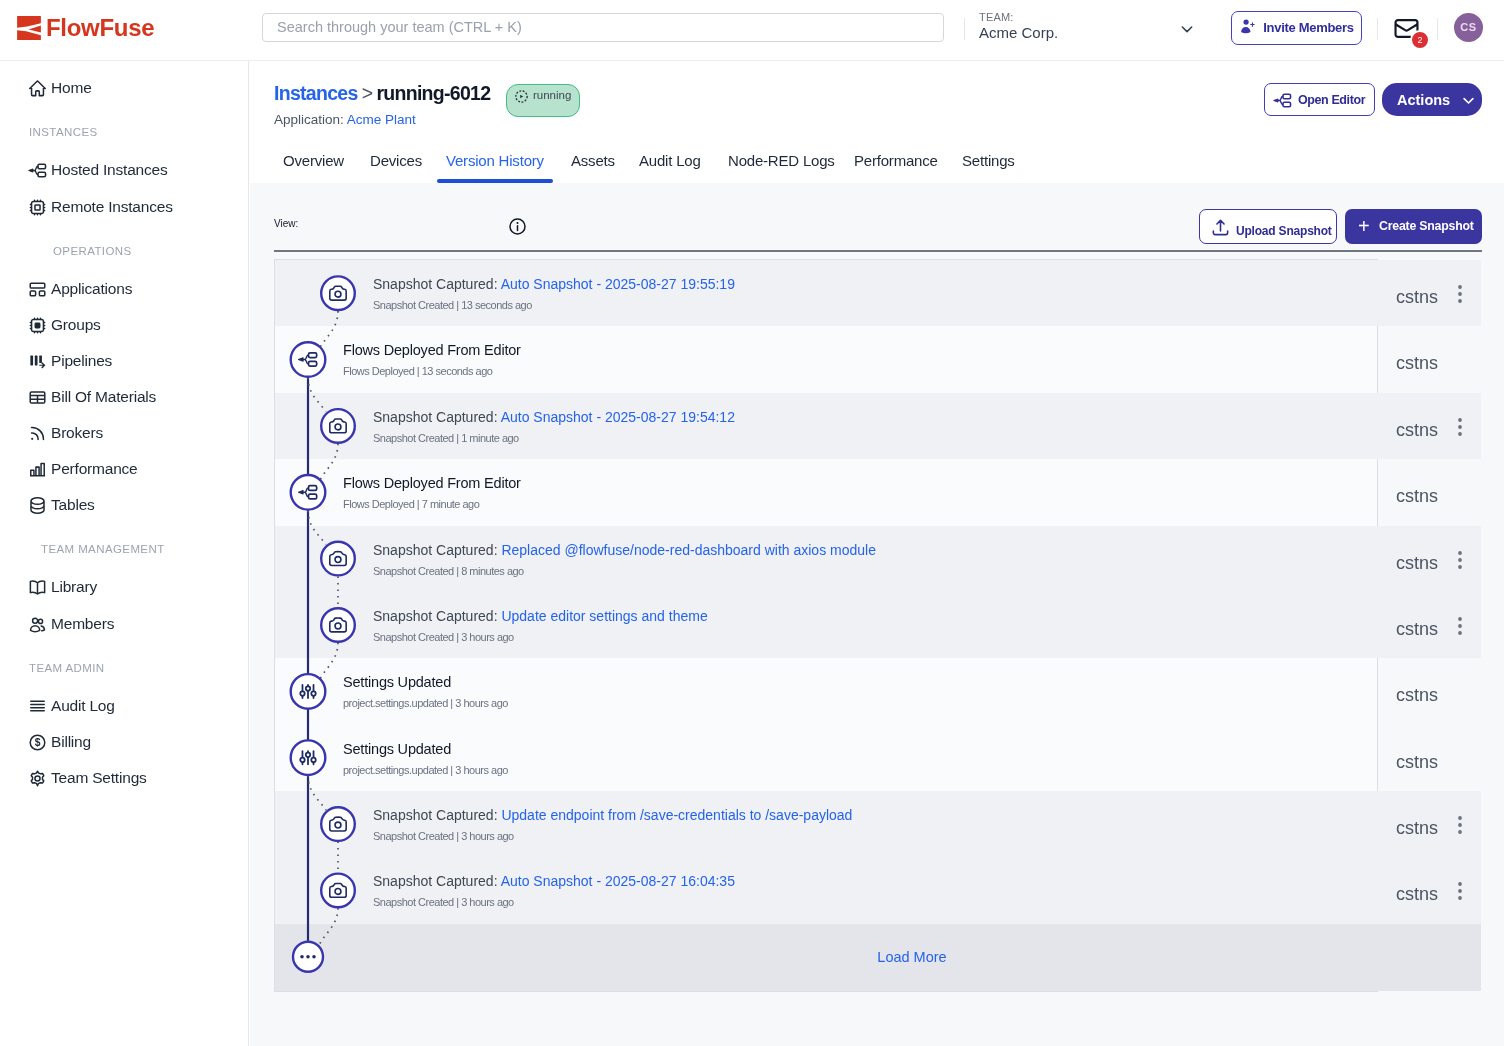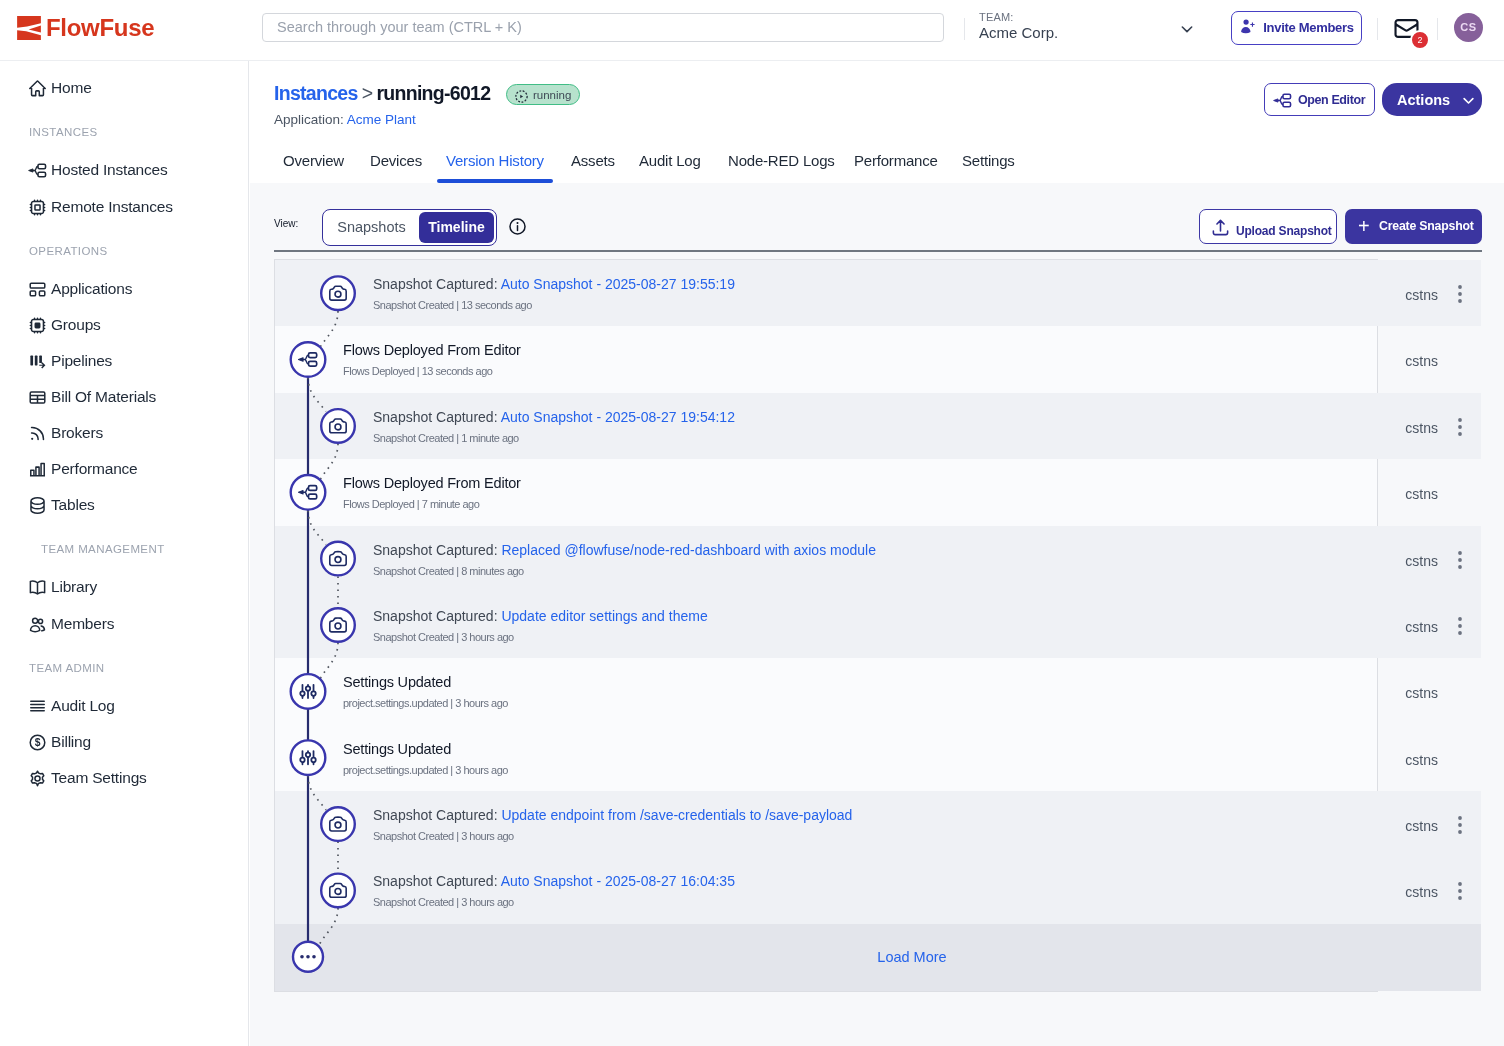--- a/index.html
+++ b/index.html
@@ -25,21 +25,21 @@
 .snav { position:absolute; left:28px; height:24px; }
 .snav svg { position:absolute; left:0; top:1px; }
 .snav span { position:absolute; left:23px; top:1px; font-size:15.5px; letter-spacing:-0.2px; color:#1f2937; white-space:nowrap; }
 
 
 #main { position:absolute; left:250px; top:61px; width:1254px; height:985px; background:#f7f8fa; }
 #head { position:absolute; left:0; top:0; width:1254px; height:122px; background:#fff; }
 #crumbs { position:absolute; left:24px; top:21px; font-size:19.5px; letter-spacing:-0.7px; font-weight:bold; color:#111827; white-space:nowrap; }
 #crumbs a { color:#2563eb; text-decoration:none; }
 #crumbs .sep { color:#4b5563; font-weight:normal; padding:0 6px; }
-#badge { position:absolute; left:256px; top:23px; height:21px; border-radius:12px; background:#b7e2cd; border:1px solid #41bd86; color:#3f4a56; font-size:11.5px; line-height:21px; padding:0 8px 0 26px; }
+#badge { position:absolute; left:256px; top:23px; height:33px; border-radius:12px; background:#b7e2cd; border:1px solid #41bd86; color:#3f4a56; font-size:11.5px; line-height:21px; padding:0 8px 0 26px; }
 #badge svg { position:absolute; left:7px; top:3.5px; }
 #appline { position:absolute; left:24px; top:51px; font-size:13.5px; color:#4b5563; }
 #appline a { color:#2563eb; text-decoration:none; }
 #openeditor { position:absolute; left:1014px; top:22px; width:111px; height:33px; background:#fff; border:1px solid #443db8; border-radius:7px; color:#2f2c92; font-size:12.5px; letter-spacing:-0.4px; font-weight:bold; white-space:nowrap; }
 #openeditor svg { position:absolute; left:8px; top:7px; }
 #openeditor span { position:absolute; left:33px; top:9px; }
 #actions { position:absolute; left:1132px; top:22px; width:100px; height:33px; background:#3b35a0; border-radius:15px; color:#fff; font-size:14px; font-weight:bold; }
 #actions span { position:absolute; left:15px; top:9px; font-size:14.5px; }
 #actions svg { position:absolute; left:79px; top:10px; }
 #tabs { position:absolute; left:0px; top:91px; height:31px; }
@@ -64,21 +64,21 @@
 
 #table { position:absolute; left:24px; top:198px; width:1104px; height:733px; background:#fafbfd; border:1px solid #dcdee3; }
 .row { position:absolute; left:0; width:1206px; height:66.4px; }
 .row.g { background:#eff1f5; }
 .rm { position:absolute; top:16px; font-size:14px; color:#3f4753; white-space:nowrap; }
 .rm a { color:#2563eb; text-decoration:none; }
 .rm.t { color:#111827; font-size:14.5px; letter-spacing:-0.2px; }
 .rs { position:absolute; top:39px; font-size:11px; letter-spacing:-0.5px; color:#6b7280; white-space:nowrap; }
 .x1 { left:98px; }
 .x2 { left:68px; }
-.who { position:absolute; right:43px; top:27px; font-size:14px; color:#4b5563; }
+.who { position:absolute; right:43px; top:27px; font-size:18px; color:#4b5563; }
 .kebab { position:absolute; right:12px; top:24px; width:18px; height:20px; }
 #loadmore { position:absolute; left:0px; top:663.6px; width:1206px; padding-left:68px; height:67px; background:#e3e5eb; color:#2563eb; font-size:14.5px; text-align:center; line-height:67px; }
 </style>
 </head>
 <body>
 
 <div id="topbar">
   <svg id="logoicon" width="26" height="26" viewBox="0 0 28 28">
     <polygon points="1.2,1.2 26.8,1.2 26.8,8.8 12,12.4 1.2,13.8" fill="#d6361d"></polygon>
     <polygon points="13.6,15.5 26.8,11.4 26.8,18.9" fill="#d6361d"></polygon>
@@ -122,21 +122,21 @@
       </svg>
       <span>Hosted Instances</span>
     </div>
   <div class="snav" style="top:136px;">
       <svg width="19" height="19" viewBox="0 0 24 24" fill="none" stroke="#1f2937" stroke-width="1.9" stroke-linecap="round" stroke-linejoin="round">
         <path d="M8.25 3v1.5M4.5 8.25H3m18 0h-1.5M4.5 12H3m18 0h-1.5m-15 3.75H3m18 0h-1.5M8.25 19.5V21M12 3v1.5m0 15V21m3.75-18v1.5m0 15V21m-9-1.5h10.5a2.25 2.25 0 002.25-2.25V6.75a2.25 2.25 0 00-2.25-2.25H6.75A2.25 2.25 0 004.5 6.75v10.5a2.25 2.25 0 002.25 2.25z"></path>
         <rect x="8.8" y="8.8" width="6.4" height="6.4" rx="0.8"></rect>
       </svg>
       <span>Remote Instances</span>
     </div>
-  <div class="snavlab" style="top:184px;">OPERATIONS</div>
+  <div class="snavlab" style="top:184px;margin-left:24px;">OPERATIONS</div>
   <div class="snav" style="top:218px;">
       <svg width="19" height="19" viewBox="0 0 24 24" fill="none" stroke="#1f2937" stroke-width="1.9" stroke-linejoin="round">
         <rect x="2.8" y="4" width="18.4" height="6.2" rx="1.4"></rect>
         <rect x="2.8" y="13.8" width="6.8" height="6.2" rx="1.4"></rect>
         <rect x="14.4" y="13.8" width="6.8" height="6.2" rx="1.4"></rect>
       </svg>
       <span>Applications</span>
     </div>
   <div class="snav" style="top:254px;">
       <svg width="19" height="19" viewBox="0 0 24 24" fill="none" stroke="#1f2937" stroke-width="1.9" stroke-linecap="round" stroke-linejoin="round">
@@ -248,24 +248,20 @@
       <div class="tab" style="left:321px;">Assets</div>
       <div class="tab" style="left:389px;">Audit Log</div>
       <div class="tab" style="left:478px;">Node-RED Logs</div>
       <div class="tab" style="left:604px;">Performance</div>
       <div class="tab" style="left:712px;">Settings</div>
       <div id="tabline"></div>
     </div>
   </div>
 
   <div id="viewlab">View:</div>
-  <div id="seg">
-      <div class="off">Snapshots</div>
-      <div class="on">Timeline</div>
-    </div>
   <svg id="infoico" width="19" height="19" viewBox="0 0 24 24" fill="none" stroke="#111827" stroke-width="1.9">
       <circle cx="12" cy="12" r="9.5"></circle>
       <path d="M12 11v6" stroke-linecap="round"></path>
       <circle cx="12" cy="7.5" r="0.6" fill="#111827" stroke-width="1.4"></circle>
     </svg>
   <div id="uploadbtn">
       <svg width="19" height="19" viewBox="0 0 24 24" fill="none" stroke="#2f2c92" stroke-width="2" stroke-linecap="round" stroke-linejoin="round">
         <path d="M3 16.5v2.25A2.25 2.25 0 005.25 21h13.5A2.25 2.25 0 0021 18.75V16.5M7.5 7.5L12 3m0 0l4.5 4.5M12 3v13.5"></path>
       </svg>
       <span>Upload Snapshot</span>

